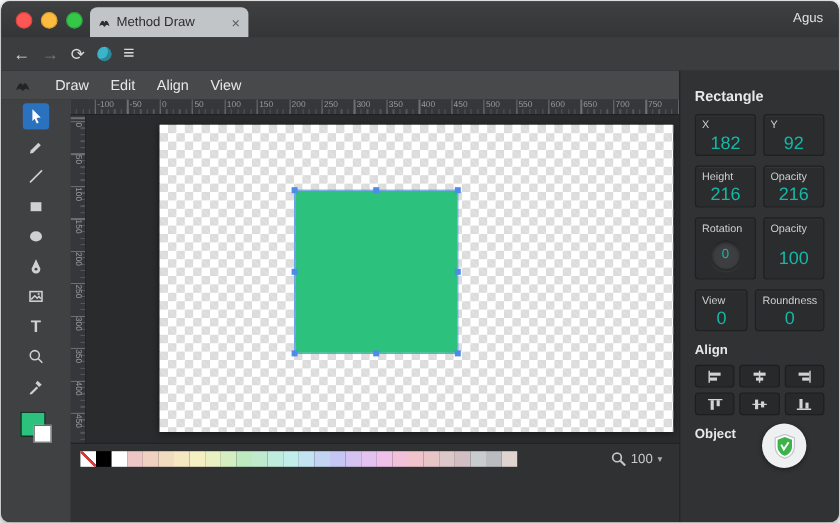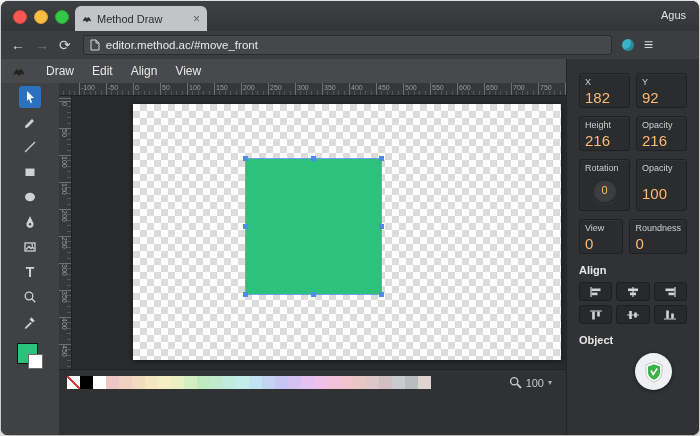--- a/index.html
+++ b/index.html
@@ -92,21 +92,21 @@
   
   .rightpanel{position:absolute;left:565px;top:0;right:0;bottom:0;background:#303234;
               border-left:1px solid #232425;padding:14px 12px 0 12px;box-sizing:border-box;color:#e8e8e8;}
   .ptitle{font-size:12px;font-weight:bold;margin-bottom:8px;}
   .prow{display:grid;grid-template-columns:1fr 1fr;gap:6px;margin-bottom:8px;}
   .field{background:#2a2c2e;border:1px solid #1f2022;border-radius:3px;padding:3px 5px;
          box-shadow:inset 0 1px 0 rgba(255,255,255,.04);box-sizing:border-box;}
   .f-sm{height:35px;}
   .f-lg{height:52px;}
   .flabel{display:block;font-size:9px;color:#cfcfcf;text-align:left;}
-  .fvalue{display:block;font-size:15px;color:#fdba74;margin-top:2px;}
+  .fvalue{display:block;font-size:15px;color:#14b8a6;text-align:center;margin-top:2px;}
   .f-lg .fvalue{margin-top:12px;}
   .knob{width:28px;height:28px;border-radius:50%;margin:3px auto 0 auto;background:#3c3e40;
         border:2px solid #292b2d;box-shadow:inset 0 2px 3px rgba(0,0,0,.5),0 1px 0 rgba(255,255,255,.05);
         display:flex;align-items:center;justify-content:center;box-sizing:border-box;}
   .knob .fvalue{margin:0;font-size:11px;}
   .sectitle{font-size:11px;font-weight:bold;margin:10px 0 6px 0;}
   .aligngrid{display:grid;grid-template-columns:1fr 1fr 1fr;gap:4px;}
   .alignbtn{height:17px;background:#27292b;border:1px solid #1d1e20;border-radius:3px;
             display:flex;align-items:center;justify-content:center;}
   .aicon{stroke:#d2d3d4;stroke-width:1.2;fill:none;}
@@ -134,27 +134,20 @@
       <span class="tab-title">Method Draw</span>
       <span class="tab-close">×</span>
     </div>
     <span class="user">Agus</span>
   </div>
 
   <div class="toolbar">
     <span class="navbtn">←</span>
     <span class="navbtn disabled">→</span>
     <span class="navbtn">⟳</span>
-    <div class="urlbar">
-      <svg width="10" height="12" viewBox="0 0 10 12">
-        <path d="M1 1 h5 l3 3 v7 h-8 z" fill="none" stroke="#d5d6d7" stroke-width="1"></path>
-        <path d="M6 1 v3 h3" fill="none" stroke="#d5d6d7" stroke-width="1"></path>
-      </svg>
-      <span class="urltext">editor.method.ac/#move_front</span>
-    </div>
     <span class="ext-icon"></span>
     <span class="menu-glyph">≡</span>
   </div>
 
   <div class="app">
 
     <div class="menubar">
       <span class="logo">
         <svg width="16" height="13" viewBox="0 0 14 14">
             <path d="M1 11 C3 4 6 3 7 7 C8 3 11 4 13 11 C10 9 9 9 7 12 C5 9 4 9 1 11 Z" fill="#242424"></path>
@@ -310,20 +303,21 @@
         <svg width="13" height="13" viewBox="0 0 13 13">
             <circle cx="5.2" cy="5.2" r="3.6" fill="none" stroke="#c4c5c6" stroke-width="1.4"></circle>
             <path d="M8 8 L12 12" stroke="#c4c5c6" stroke-width="1.8"></path>
           </svg>
         <span>100</span>
         <span class="zoom-caret">▾</span>
       </div>
     </div>
 
     <div class="rightpanel">
+      <div class="ptitle">Rectangle</div>
 
       <div class="prow">
         <div class="field f-sm">
           <span class="flabel">X</span>
           <span class="fvalue">182</span>
         </div>
         <div class="field f-sm">
           <span class="flabel">Y</span>
           <span class="fvalue">92</span>
         </div>

